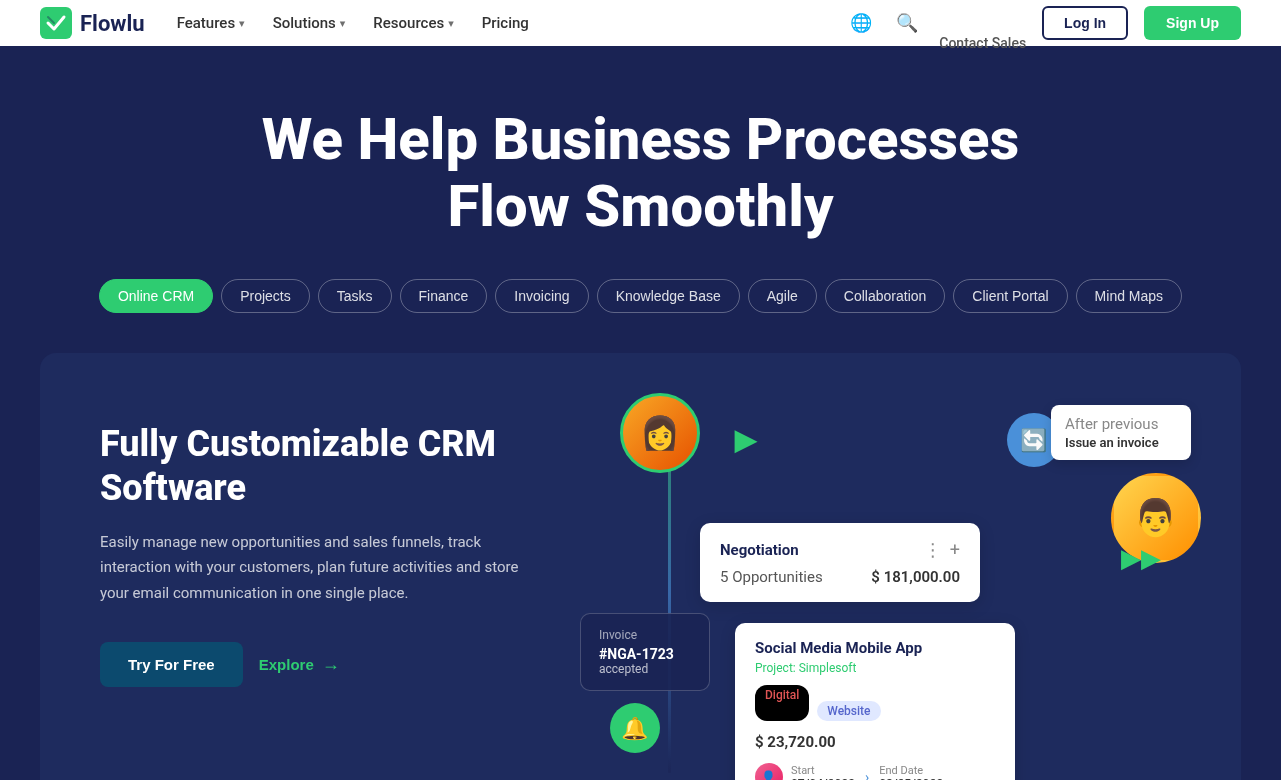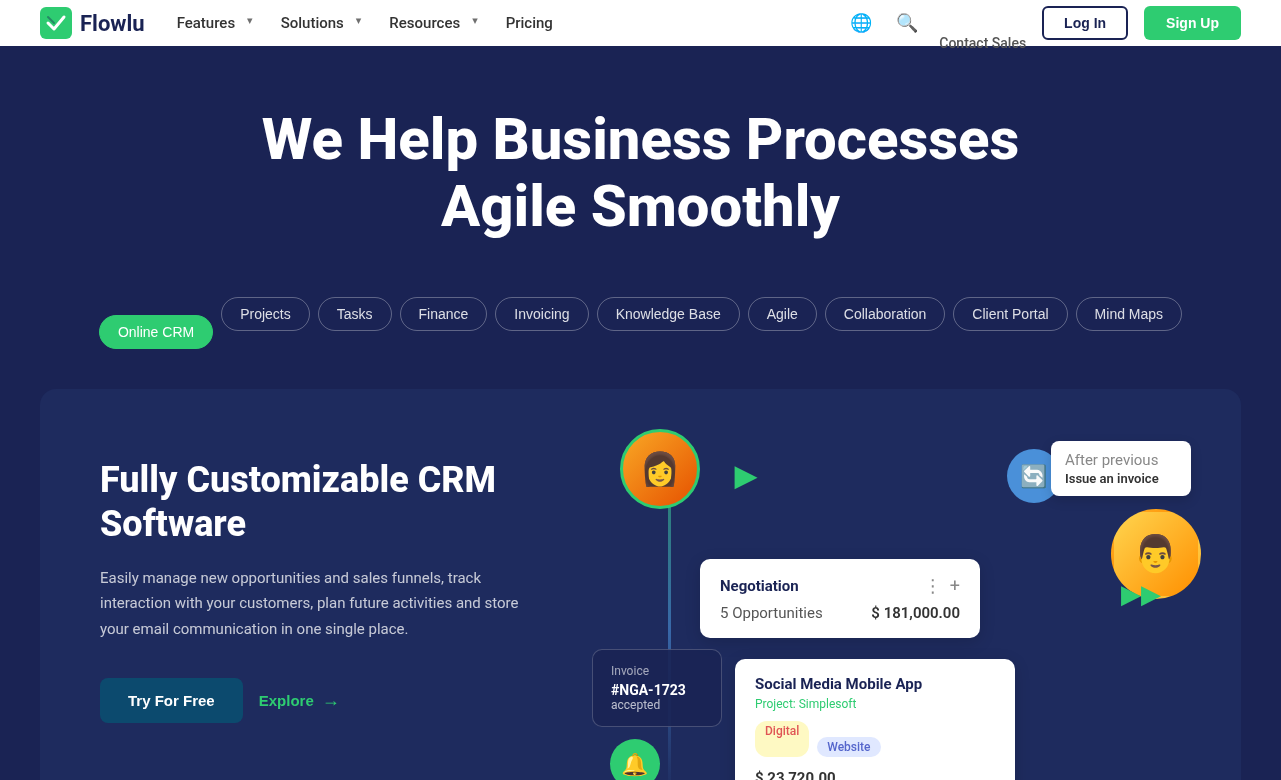--- a/index.html
+++ b/index.html
@@ -31,22 +31,22 @@
       display: flex;
       align-items: center;
       gap: 28px;
       flex: 1;
     }
     .nav-link {
       font-size: 15px;
       color: #333;
       cursor: pointer;
       display: flex;
-      align-items: flex-start;
-      gap: 12px;
+      align-items: center;
+      gap: 4px;
       font-weight: 500;
     }
     .nav-right {
       display: flex;
       align-items: center;
       gap: 16px;
       margin-left: auto;
     }
     .nav-icon-btn {
       background: none;
@@ -116,21 +116,20 @@
       cursor: pointer;
       border: 1.5px solid rgba(255,255,255,0.3);
       color: rgba(255,255,255,0.85);
       background: transparent;
       transition: all 0.2s;
     }
     .tab.active {
       background: #2ecc71;
       border-color: #2ecc71;
       color: #fff;
-      margin-top: 36px;
     }
 
     
     .content-section {
       background: #1e2b5e;
       border-radius: 16px 16px 0 0;
       margin: 0 40px;
       padding: 60px 60px 0;
       display: flex;
       gap: 60px;
@@ -292,21 +291,21 @@
     }
     .negotiation-card .amount {
       font-weight: 600;
       color: #333;
     }
 
     
     .invoice-box {
       position: absolute;
       top: 200px;
-      left: 12px;
+      left: 0px;
       background: rgba(26, 35, 84, 0.9);
       border: 1px solid rgba(255,255,255,0.2);
       border-radius: 10px;
       padding: 14px 18px;
       color: #fff;
       font-size: 13px;
       min-width: 130px;
     }
     .invoice-box .inv-label {
       font-size: 12px;
@@ -350,21 +349,21 @@
       display: flex;
       gap: 8px;
       margin-bottom: 12px;
     }
     .sc-tag {
       padding: 3px 10px;
       border-radius: 12px;
       font-size: 12px;
       font-weight: 500;
     }
-    .sc-tag.digital { background: #fef9c3; color: #e05555; }
+    .sc-tag.digital { background: #000000; color: #e05555; }
     .sc-tag.website { background: #e0e8ff; color: #5566cc; margin-top: 16px; }
     .sc-amount {
       font-size: 15px;
       font-weight: 700;
       color: #333;
       margin-bottom: 12px;
     }
     .sc-dates {
       display: flex;
       align-items: center;
@@ -495,21 +494,21 @@
     <button class="nav-icon-btn">🔍</button>
     <span class="contact-sales">Contact Sales</span>
     <button class="btn-login">Log In</button>
     <button class="btn-signup">Sign Up</button>
   </div>
 </nav>
 
 <div class="hero">
   <h1>
     <span>We Help Business Processes</span><br>
-    <span>Agile Smoothly</span>
+    <span>Flow Smoothly</span>
   </h1>
 
   <div class="tabs">
     <button class="tab active">Online CRM</button>
     <button class="tab">Projects</button>
     <button class="tab">Tasks</button>
     <button class="tab">Finance</button>
     <button class="tab">Invoicing</button>
     <button class="tab">Knowledge Base</button>
     <button class="tab">Agile</button>

